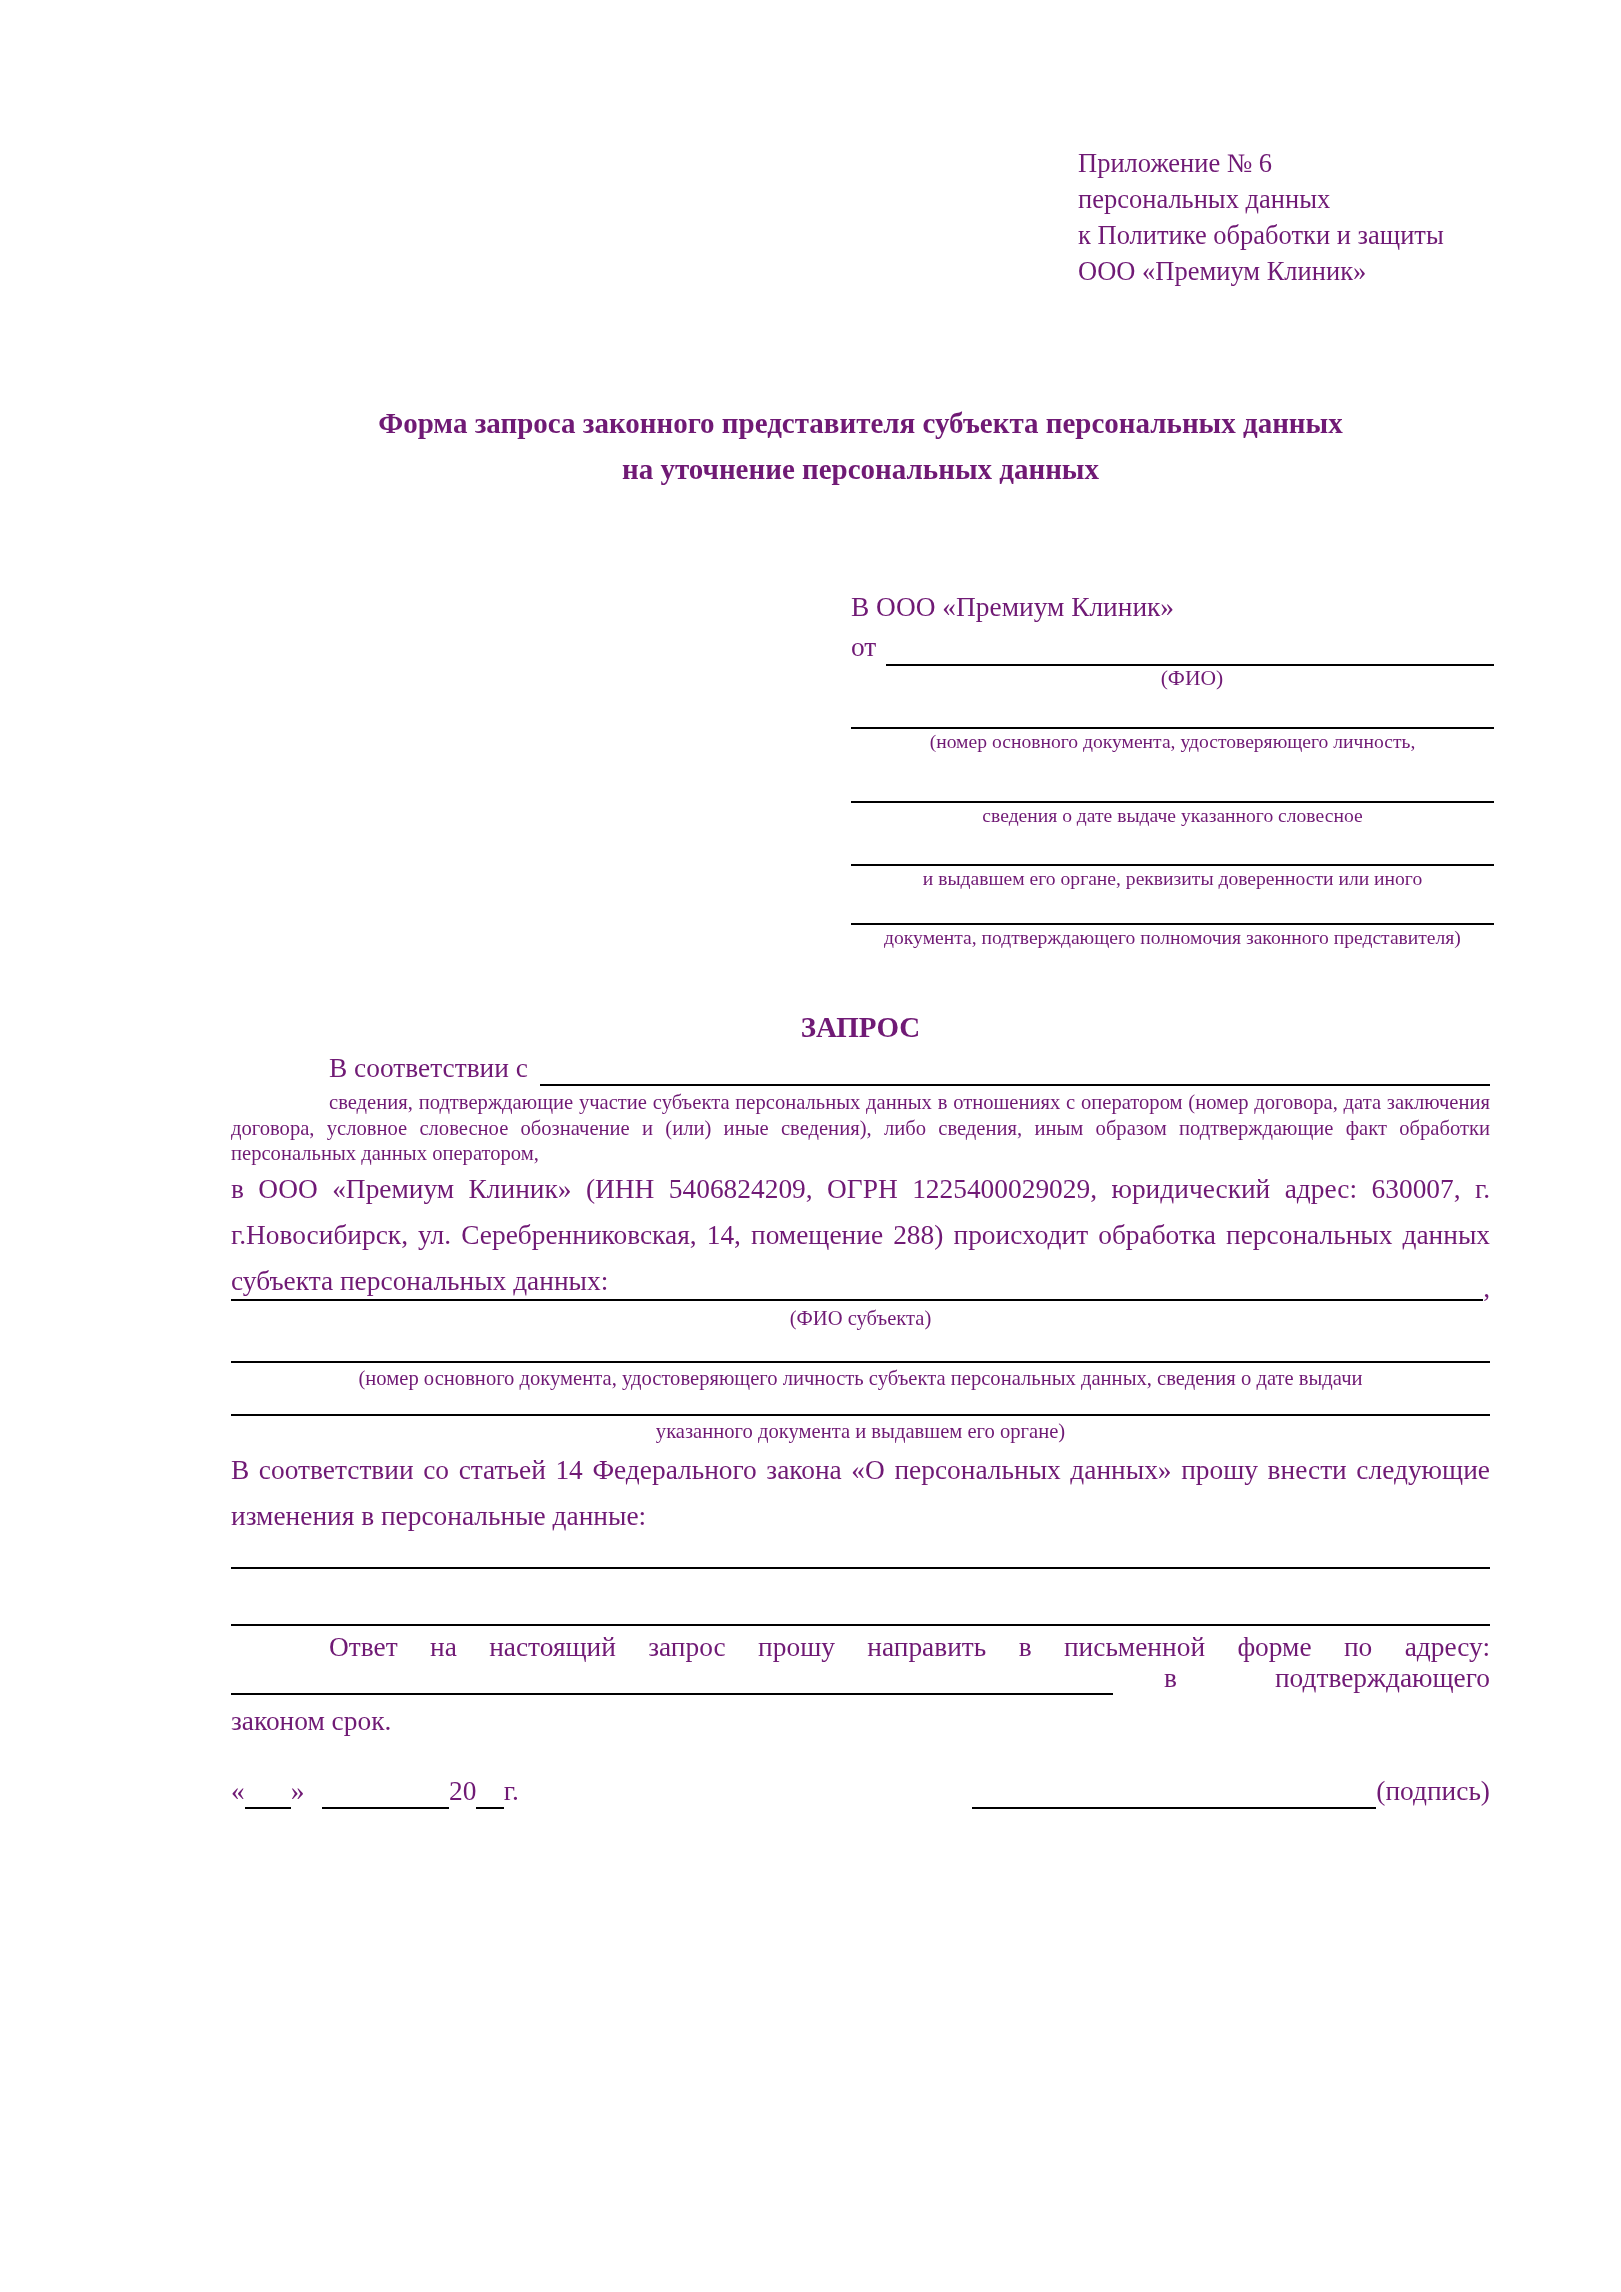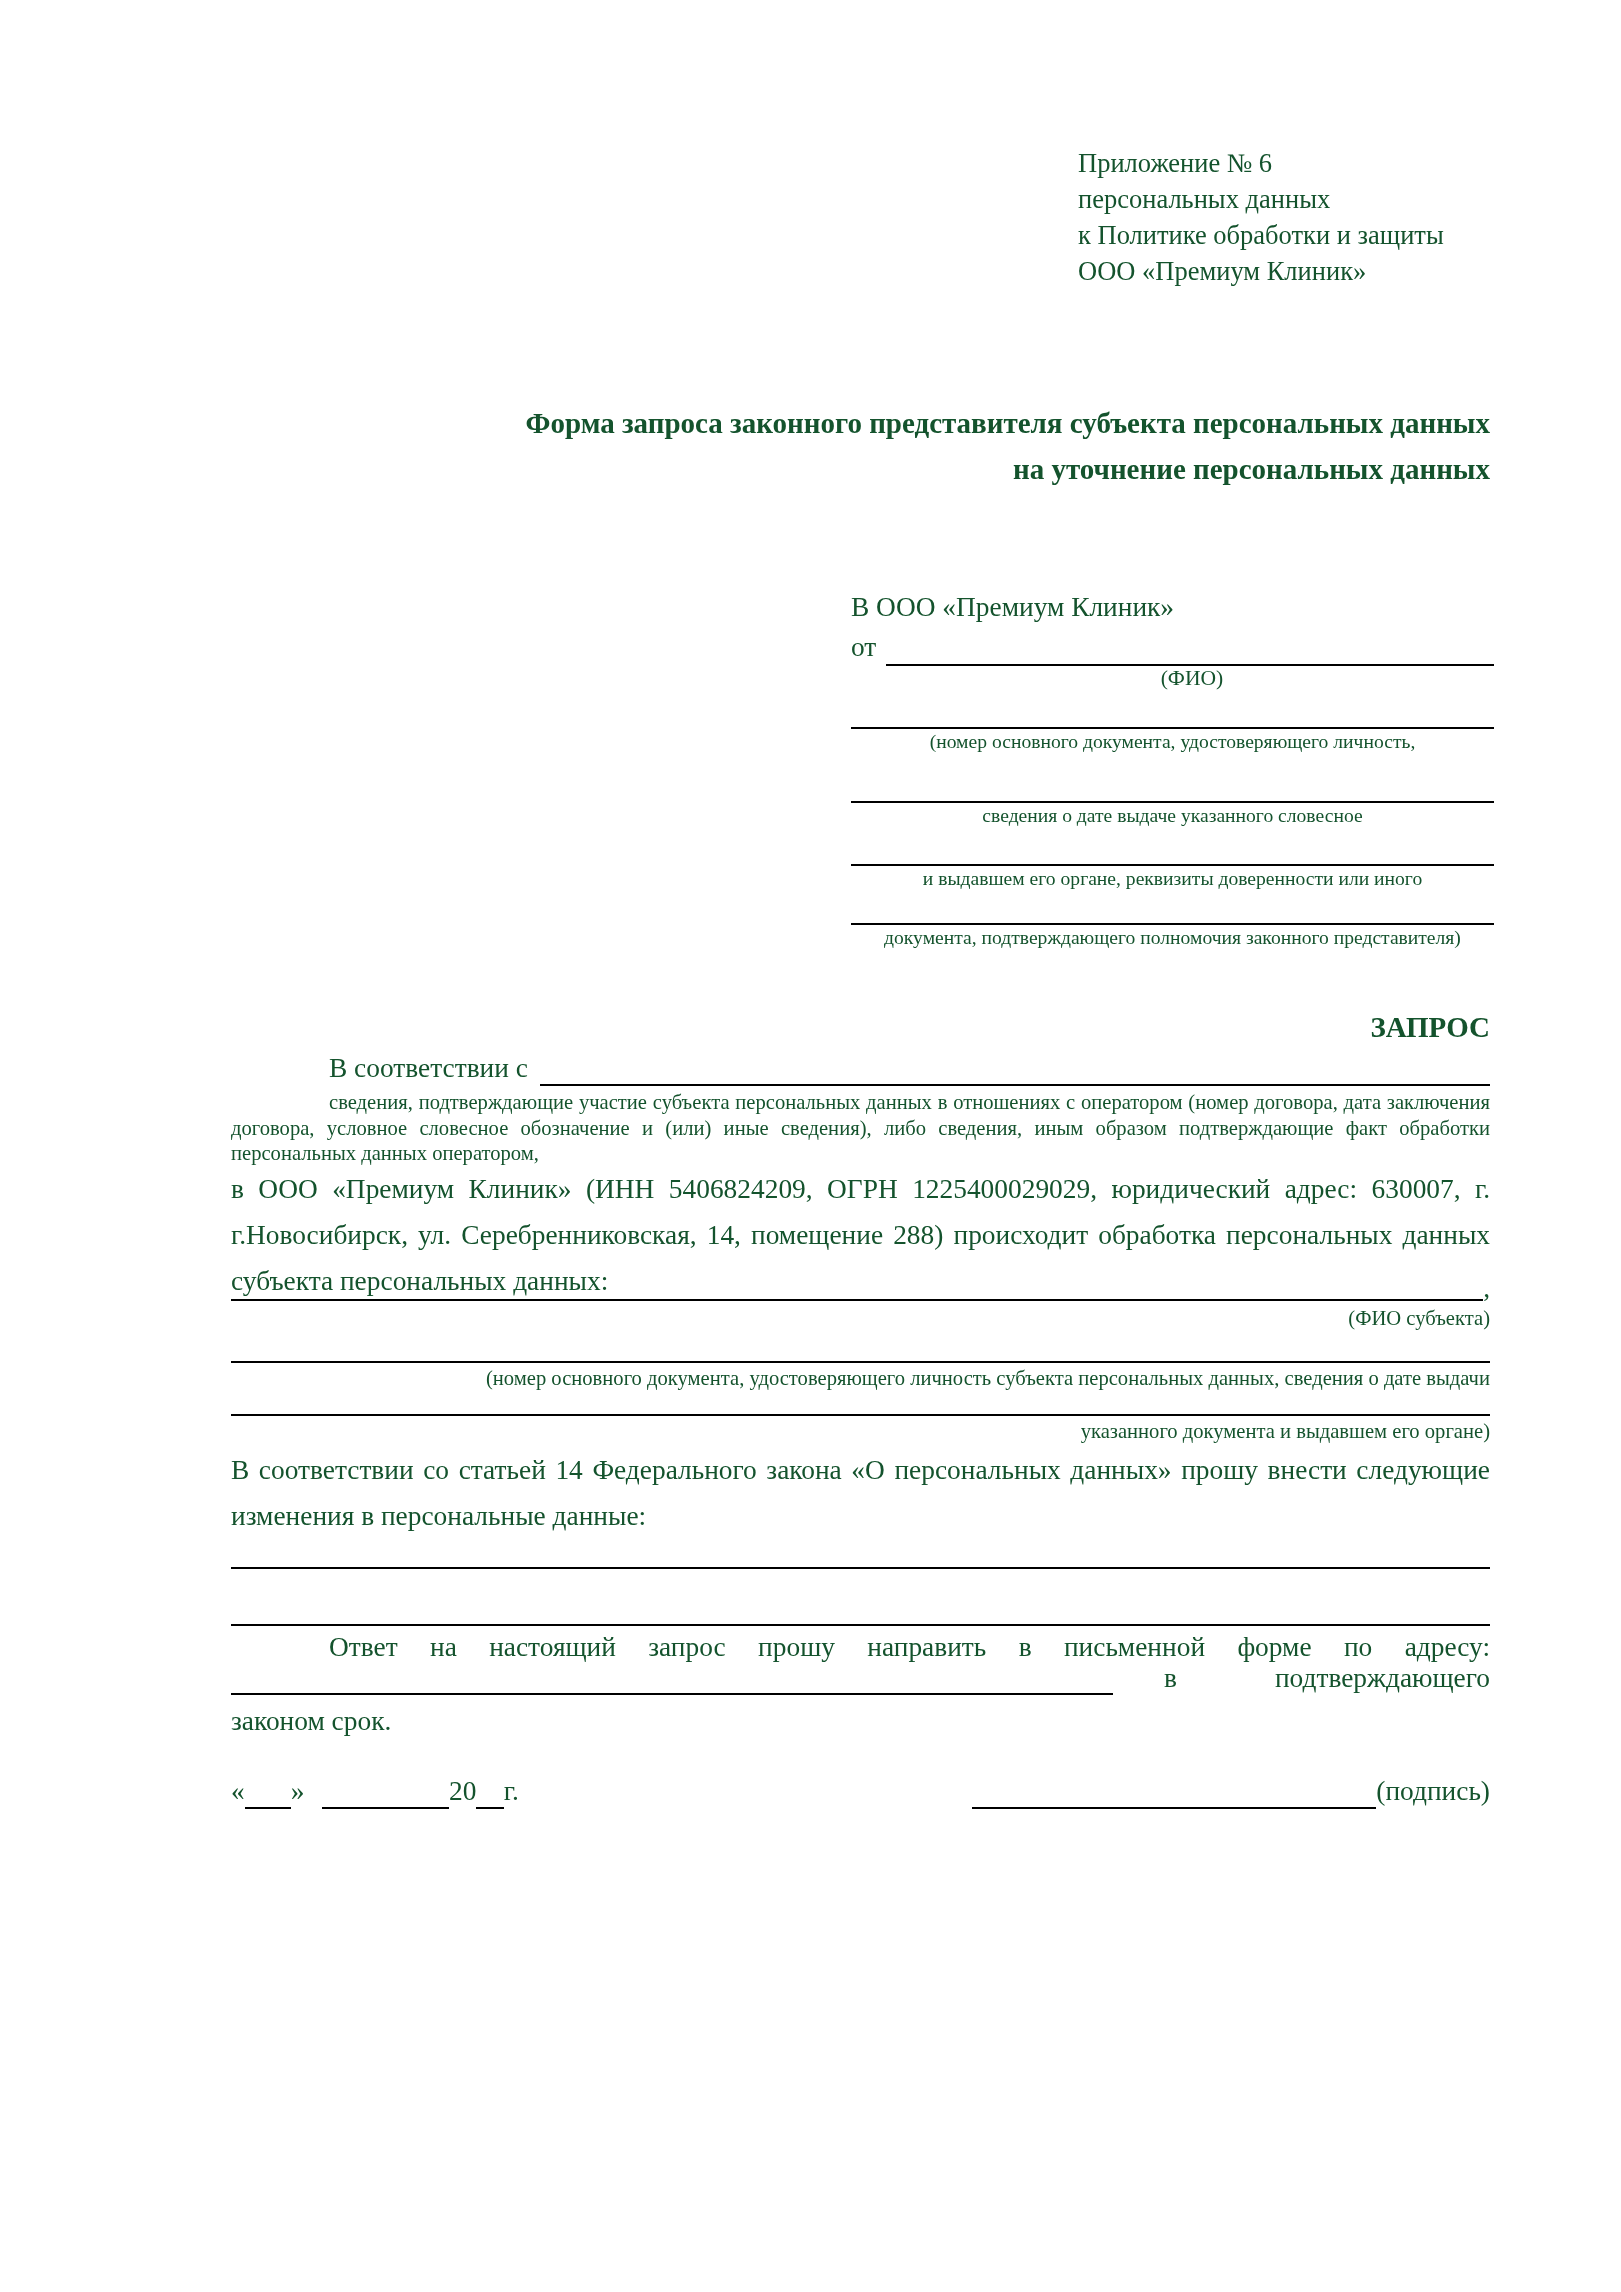--- a/index.html
+++ b/index.html
@@ -1,27 +1,27 @@
 <!DOCTYPE html>
 <html><head>
 <meta charset="utf-8">
 <style>
   html,body{margin:0;padding:0;background:#888;}
   .page{
     position:relative;
     width:1621px;height:2293px;
     background:#ffffff;
     font-family:"Liberation Serif","DejaVu Serif",serif;
-    color:#14532d;
+    color:#701a75;
     overflow:hidden;
     margin:0 auto;
   }
   .abs{position:absolute;}
   .full{left:231px;width:1259px;}
-  .center{text-align:right;}
+  .center{text-align:center;}
   .justify{text-align:justify;}
   .bold{font-weight:bold;}
 
   
   .appendix{left:1078px;top:145px;width:421px;font-size:26.5px;line-height:36px;}
 
   
   .title{top:400px;font-size:29px;line-height:46px;}
 
   

